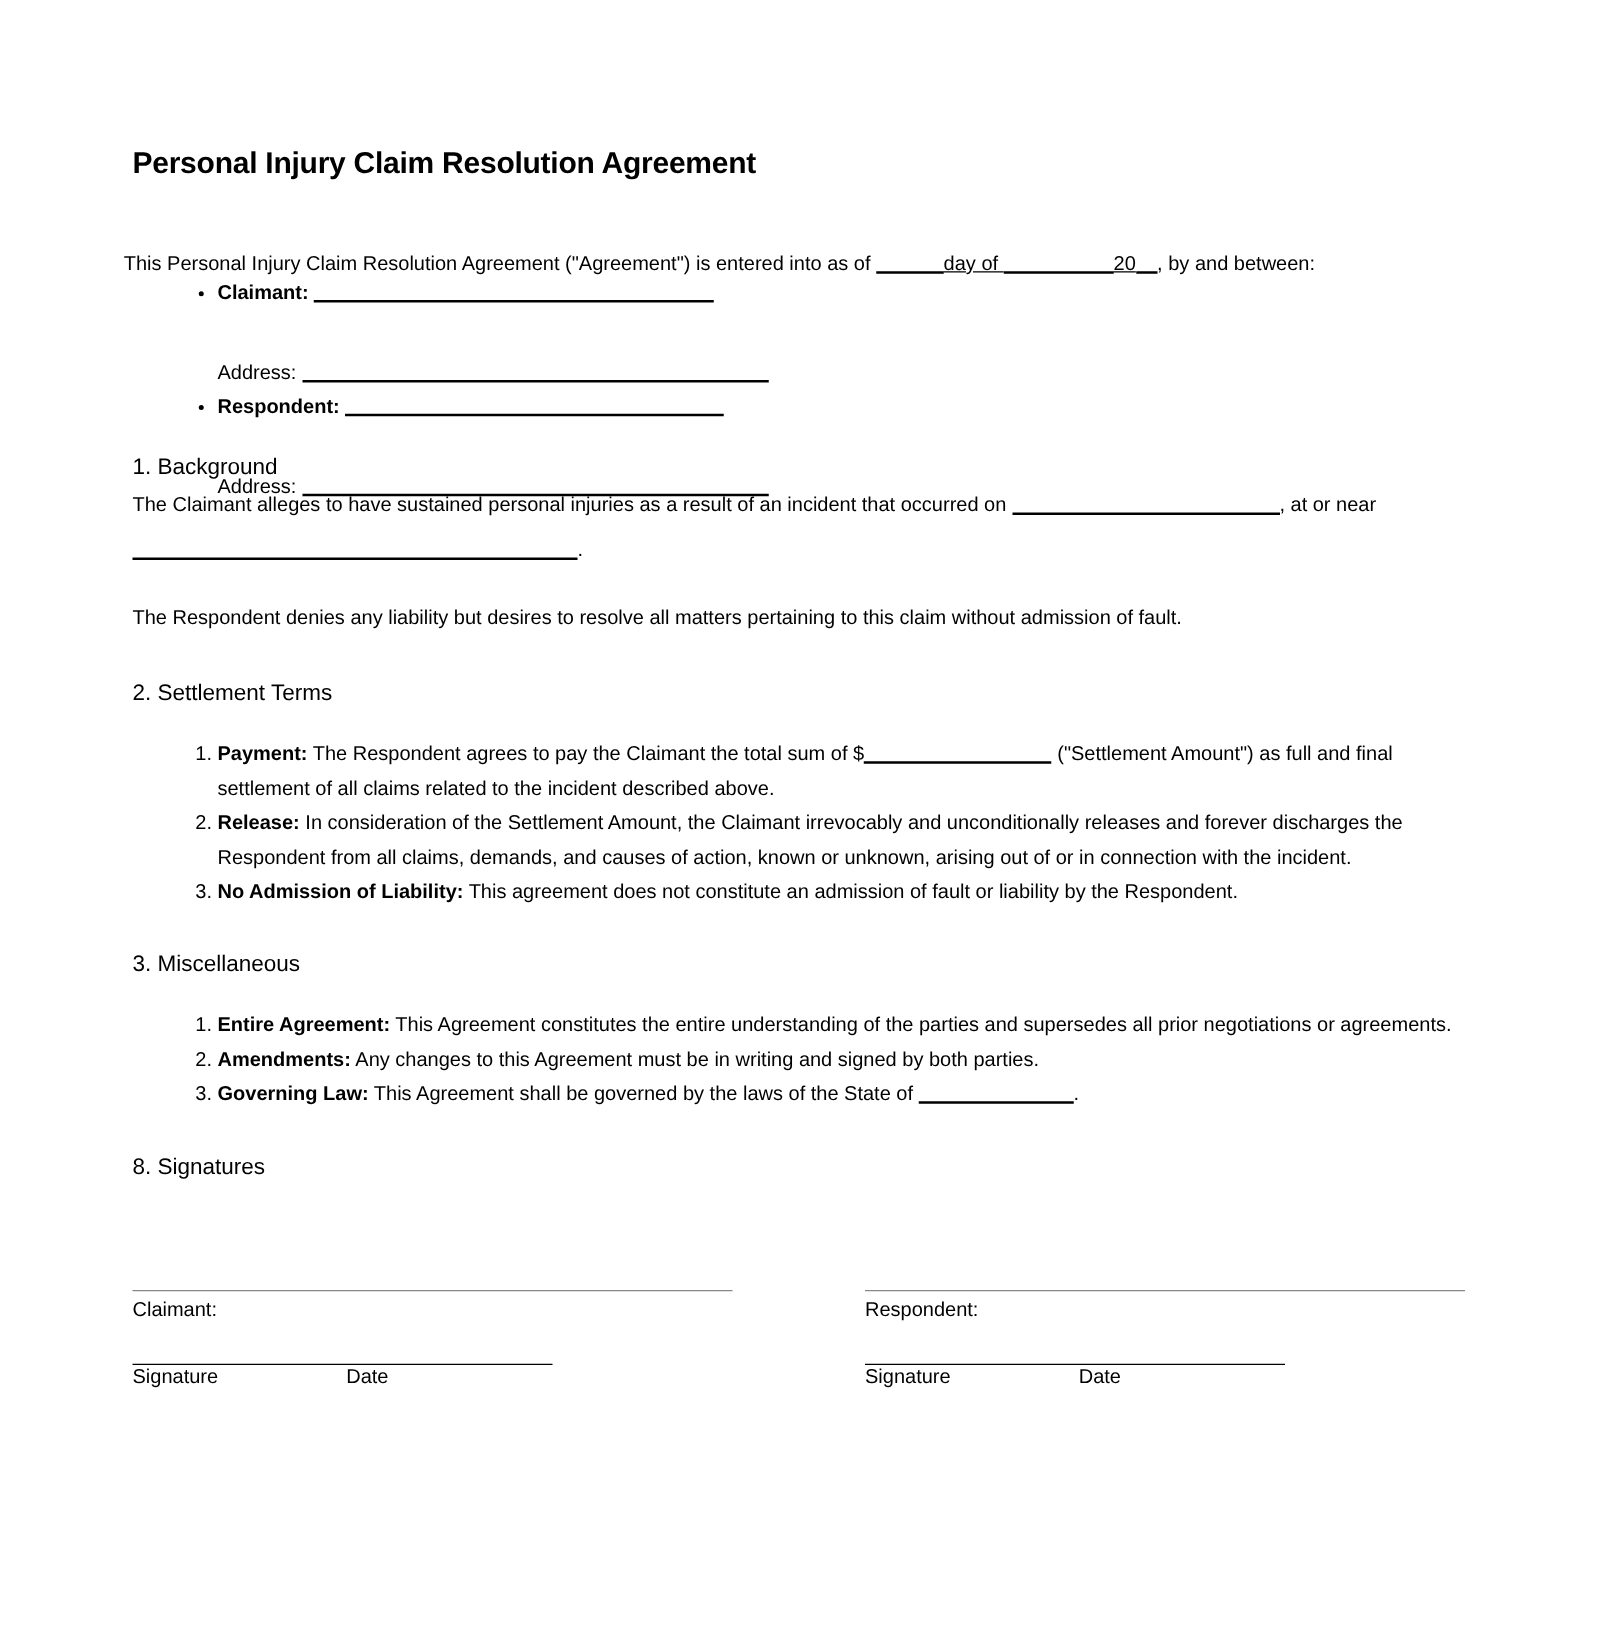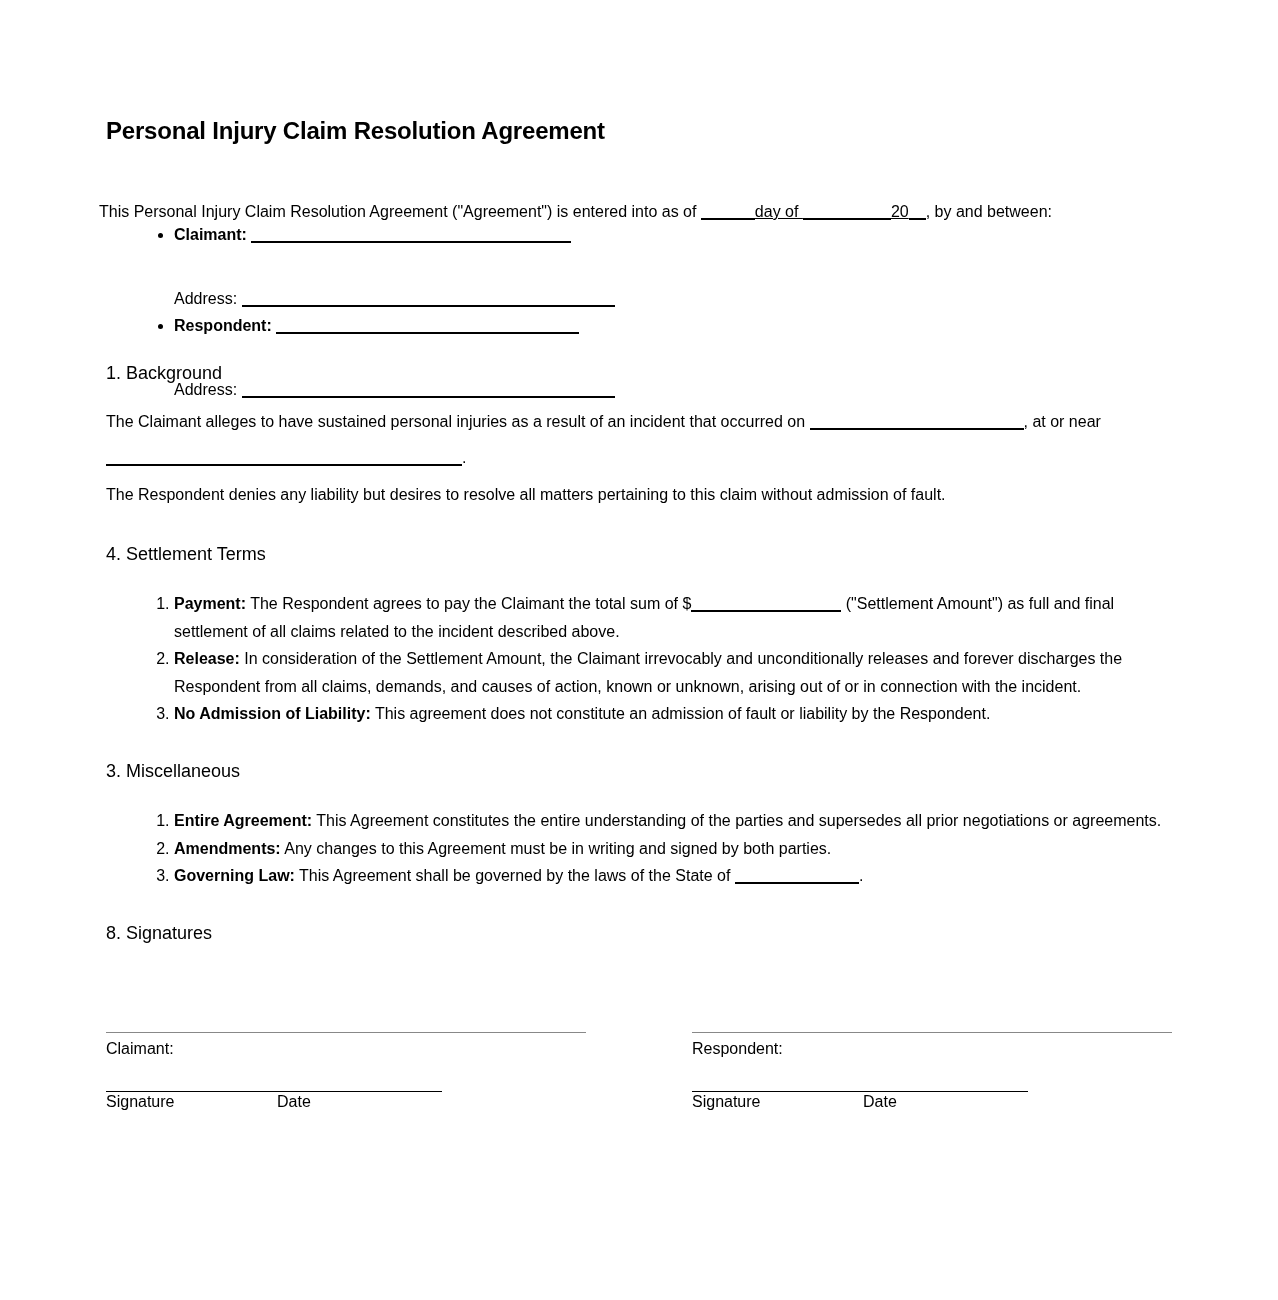--- a/index.html
+++ b/index.html
@@ -57,27 +57,27 @@
     </li>
     <li>
       <b>Respondent:</b>
       <span class="blank" style="width:303px"></span>
       <span class="addr"><span>Address:</span> <span class="blank" style="width:373px"></span></span>
     </li>
   </ul>
 
   <h2 style="top:363px">1. Background</h2>
 
-  <p class="body" style="top:404px">
+  <p class="body" style="top:387px">
     <span>The Claimant alleges to have sustained personal injuries as a result of an incident that occurred on </span><span class="blank" style="width:214px"></span><span>, at or near</span><br><span class="blank" style="width:356px"></span><span>.</span>
   </p>
 
   <p class="body" style="top:477px">The Respondent denies any liability but desires to resolve all matters pertaining to this claim without admission of fault.</p>
 
-  <h2 style="top:544px">4. Settlement Terms</h2>
+  <h2 style="top:544px">2. Settlement Terms</h2>
 
   <ol class="terms" style="top:590px">
     <li><b>Payment:</b><span> The Respondent agrees to pay the Claimant the total sum of $</span><span class="blank" style="width:150px"></span><span> ("Settlement Amount") as full and final settlement of all claims related to the incident described above.</span></li>
     <li><b>Release:</b><span> In consideration of the Settlement Amount, the Claimant irrevocably and unconditionally releases and forever discharges the Respondent from all claims, demands, and causes of action, known or unknown, arising out of or in connection with the incident.</span></li>
     <li><b>No Admission of Liability:</b><span> This agreement does not constitute an admission of fault or liability by the Respondent.</span></li>
   </ol>
 
   <h2 style="top:761px">3. Miscellaneous</h2>
 
   <ol class="terms" style="top:807px; width:1080px">

